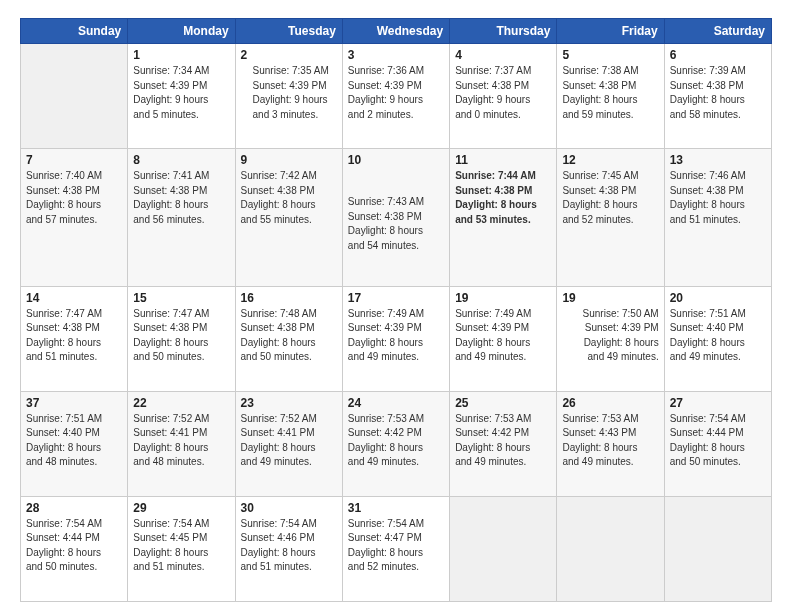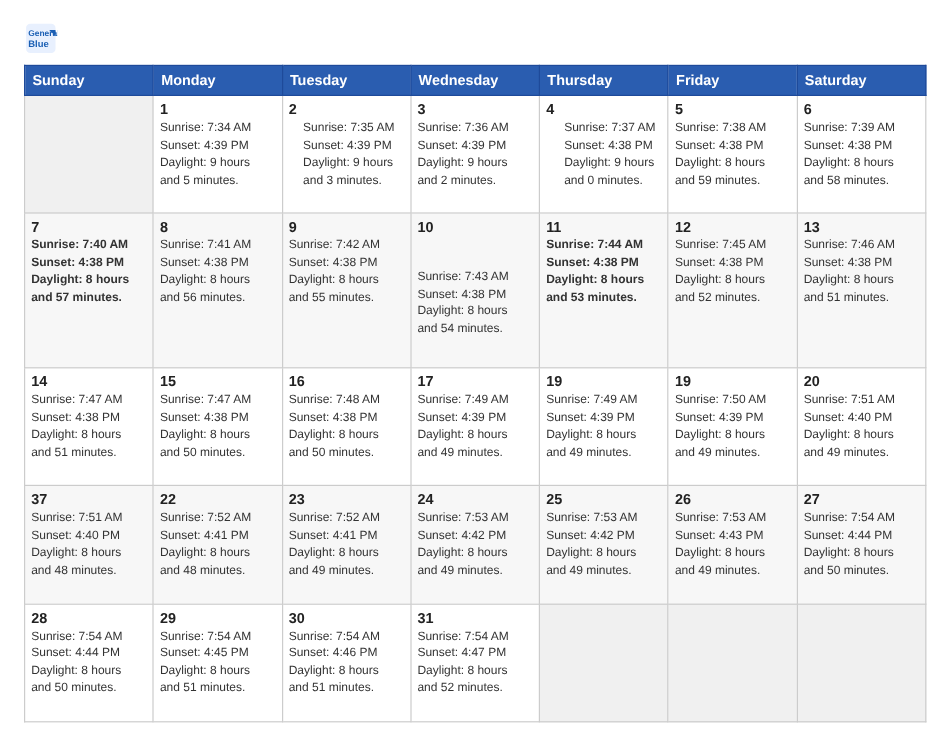--- a/index.html
+++ b/index.html
@@ -55,21 +55,21 @@
       border-collapse: collapse;
       width: 100%;
       table-layout: fixed;
     }
     .calendar thead tr th {
       background: #2a5db0;
       color: #fff;
       font-size: 12px;
       font-weight: bold;
       padding: 5px 6px;
-      text-align: left;
+      text-align: right;
       border: 1px solid #1e4a9a;
     }
     .calendar tbody tr td {
       border: 1px solid #ccc;
       vertical-align: top;
       padding: 4px 5px;
       font-size: 10.5px;
       color: #333;
       height: 82px;
       background: #fff;
@@ -89,38 +89,20 @@
       line-height: 1.45;
     }
     .empty-cell {
       background: #f0f0f0 !important;
     }
   </style>
 </head>
 <body>
 
 <div class="page">
-  <div class="header">
-    <div class="logo">
-      <svg class="logo-icon" viewBox="0 0 32 32">
-        <rect x="2" y="2" width="28" height="28" rx="4" fill="#e8f0fe"></rect>
-        <text x="4" y="14" font-size="8" fill="#1a5fb4" font-weight="bold">General</text>
-        <text x="4" y="24" font-size="9" fill="#1a5fb4" font-weight="bold">Blue</text>
-        <polygon points="24,8 30,8 30,14" fill="#1a5fb4"></polygon>
-      </svg>
-      <div class="logo-text">
-        <div><span class="general"></span></div>
-        <div><span class="blue"></span></div>
-      </div>
-    </div>
-    <div class="title-block">
-      <div class="month-title"></div>
-      <div class="location"></div>
-    </div>
-  </div>
 
   <table class="calendar">
     <thead>
       <tr>
       <th>Sunday</th>
           <th>Monday</th>
           <th>Tuesday</th>
           <th>Wednesday</th>
           <th>Thursday</th>
           <th>Friday</th>
@@ -146,21 +128,21 @@
           </td>
           <td>
             <div class="day-number">3</div>
             <div class="day-info" style="white-space: pre-line;">Sunrise: 7:36 AM
 Sunset: 4:39 PM
 Daylight: 9 hours
 and 2 minutes.</div>
           </td>
           <td>
             <div class="day-number">4</div>
-            <div class="day-info" style="white-space: pre-line; margin-left: 15px;">Sunrise: 7:37 AM
+            <div class="day-info" style="white-space: pre-line;">Sunrise: 7:37 AM
 Sunset: 4:38 PM
 Daylight: 9 hours
 and 0 minutes.</div>
           </td>
           <td>
             <div class="day-number">5</div>
             <div class="day-info" style="white-space: pre-line;">Sunrise: 7:38 AM
 Sunset: 4:38 PM
 Daylight: 8 hours
 and 59 minutes.</div>
@@ -169,21 +151,21 @@
             <div class="day-number">6</div>
             <div class="day-info" style="white-space: pre-line;">Sunrise: 7:39 AM
 Sunset: 4:38 PM
 Daylight: 8 hours
 and 58 minutes.</div>
           </td>
         </tr>
         <tr>
           <td>
             <div class="day-number">7</div>
-            <div class="day-info" style="white-space: pre-line; font-weight: bold;">Sunrise: 7:40 AM
+            <div class="day-info" style="white-space: pre-line;">Sunrise: 7:40 AM
 Sunset: 4:38 PM
 Daylight: 8 hours
 and 57 minutes.</div>
           </td>
           <td>
             <div class="day-number">8</div>
             <div class="day-info" style="white-space: pre-line;">Sunrise: 7:41 AM
 Sunset: 4:38 PM
 Daylight: 8 hours
 and 56 minutes.</div>
@@ -255,21 +237,21 @@
           </td>
           <td>
             <div class="day-number">19</div>
             <div class="day-info" style="white-space: pre-line;">Sunrise: 7:49 AM
 Sunset: 4:39 PM
 Daylight: 8 hours
 and 49 minutes.</div>
           </td>
           <td>
             <div class="day-number">19</div>
-            <div class="day-info" style="white-space: pre-line;">Sunrise: 7:50 AM
+            <div class="day-info" style="white-space: pre-line; text-align: right;">Sunrise: 7:50 AM
 Sunset: 4:39 PM
 Daylight: 8 hours
 and 49 minutes.</div>
           </td>
           <td>
             <div class="day-number">20</div>
             <div class="day-info" style="white-space: pre-line;">Sunrise: 7:51 AM
 Sunset: 4:40 PM
 Daylight: 8 hours
 and 49 minutes.</div>

